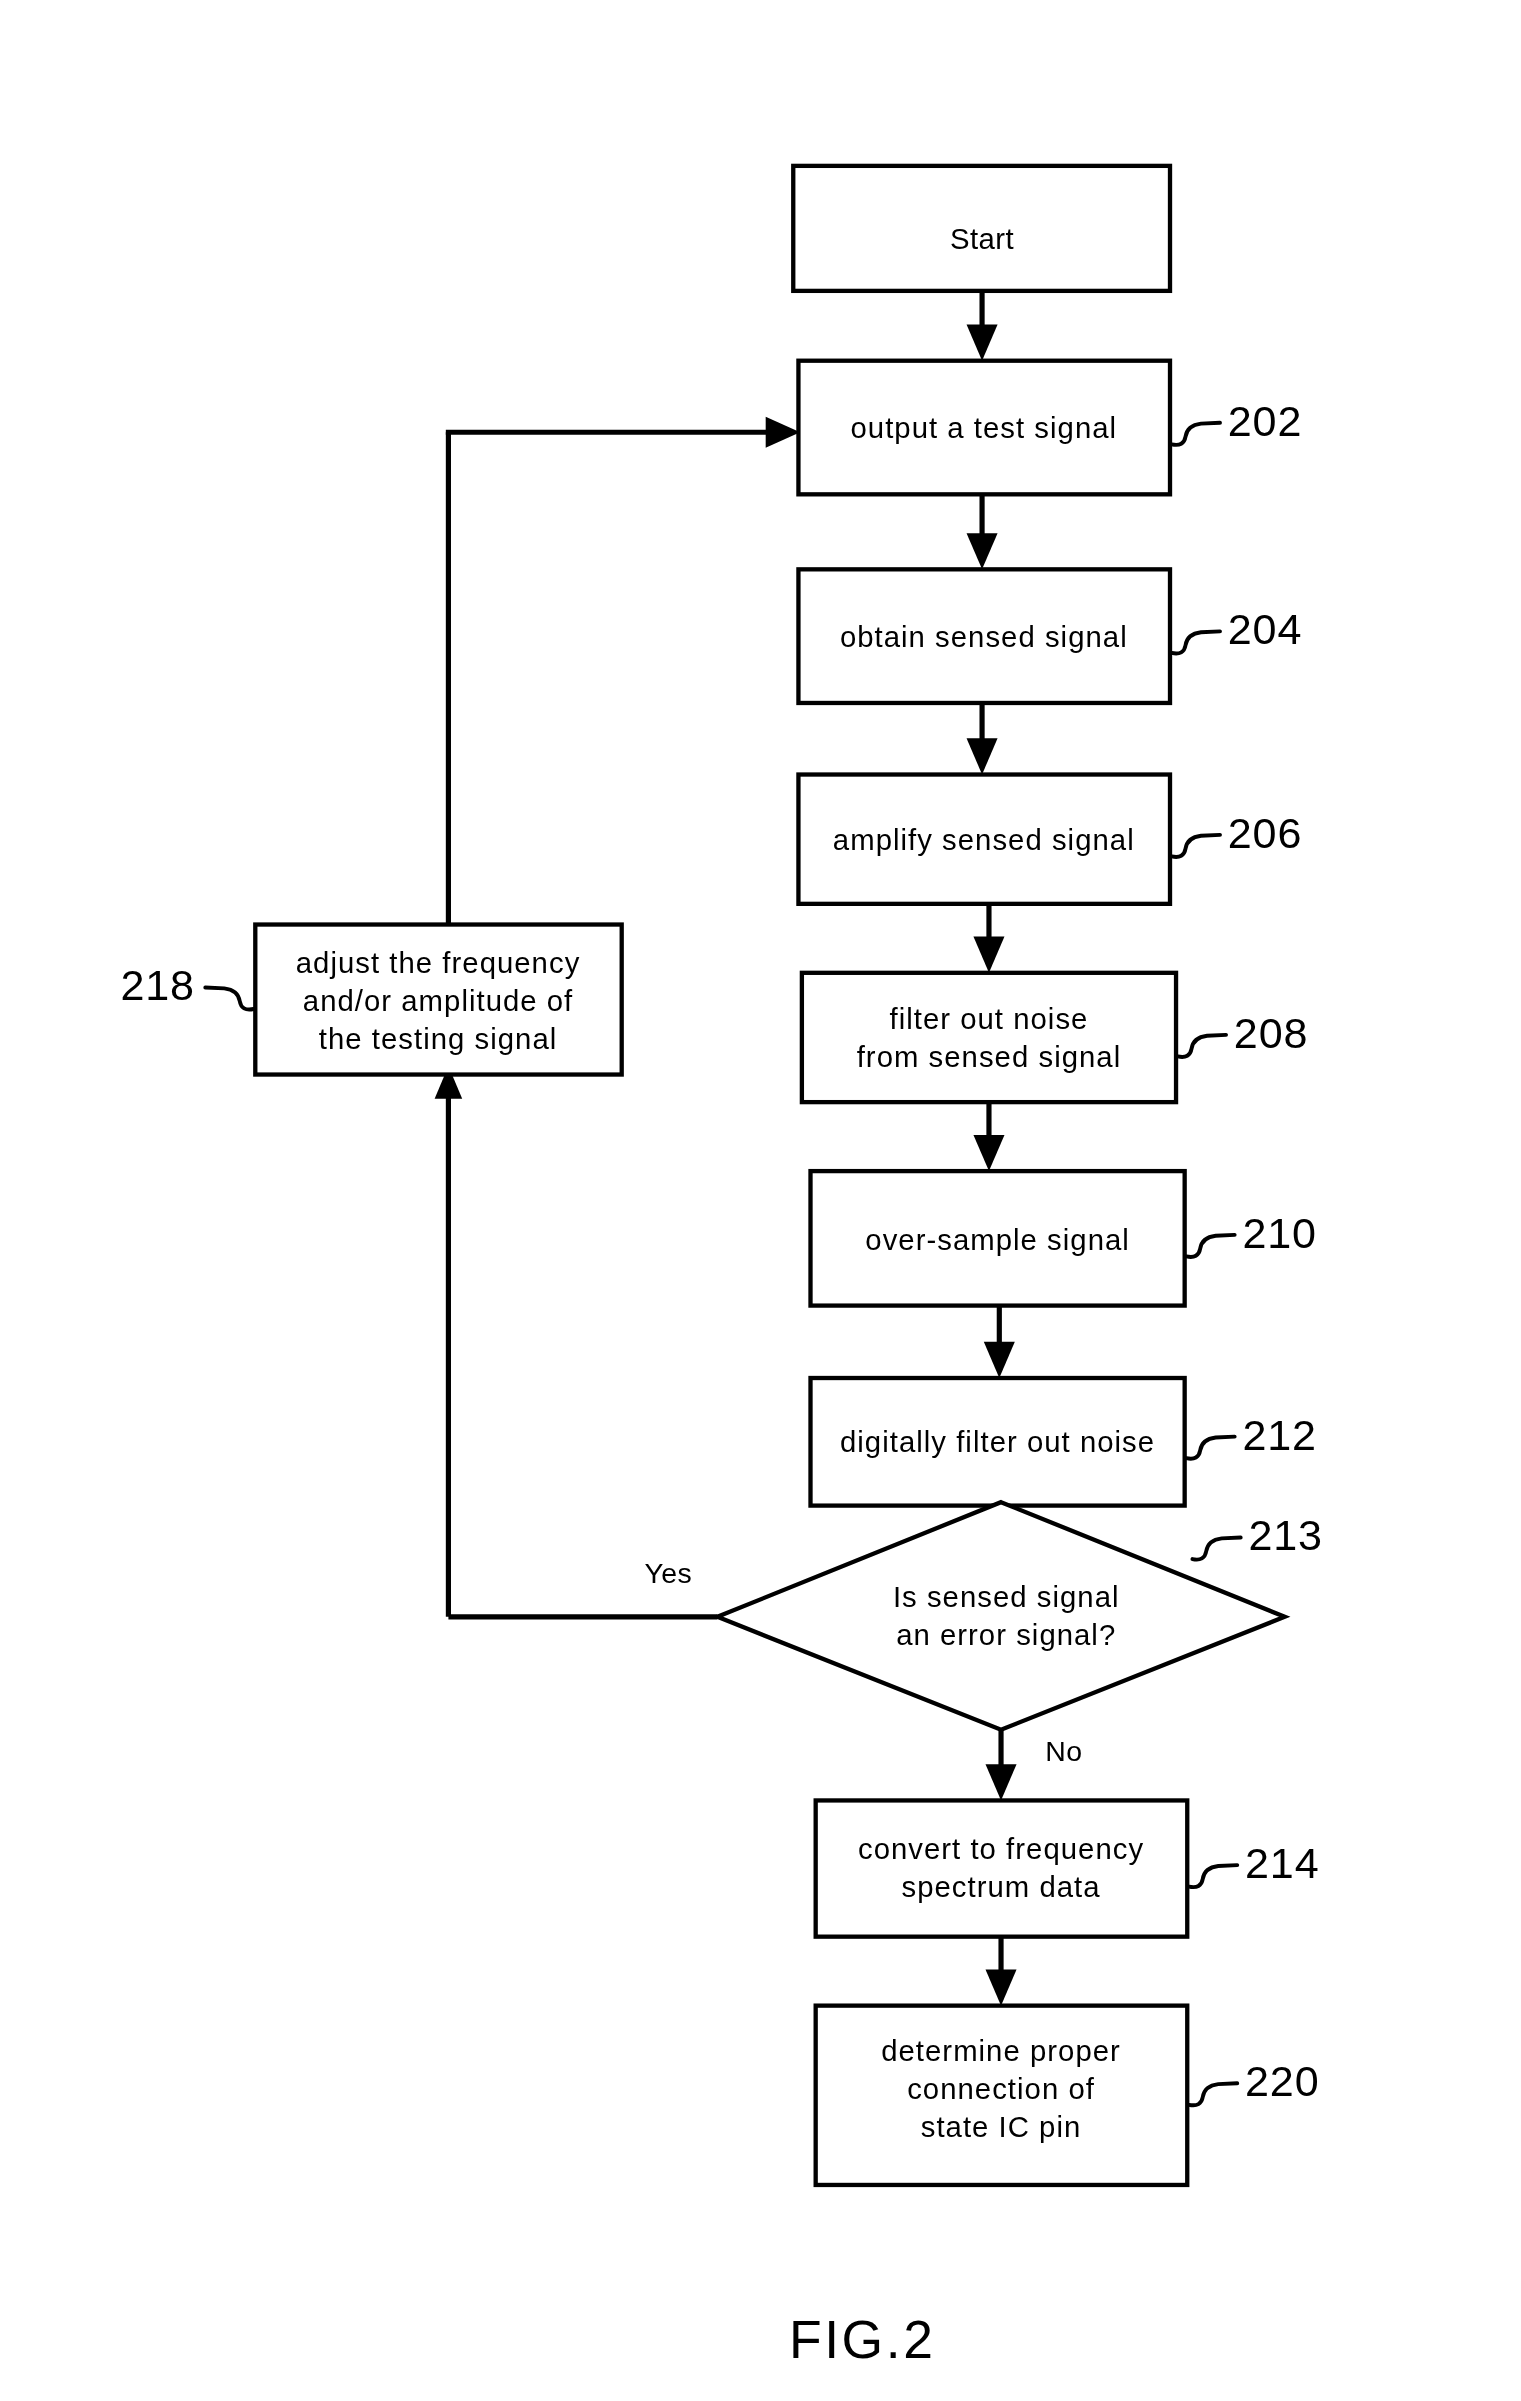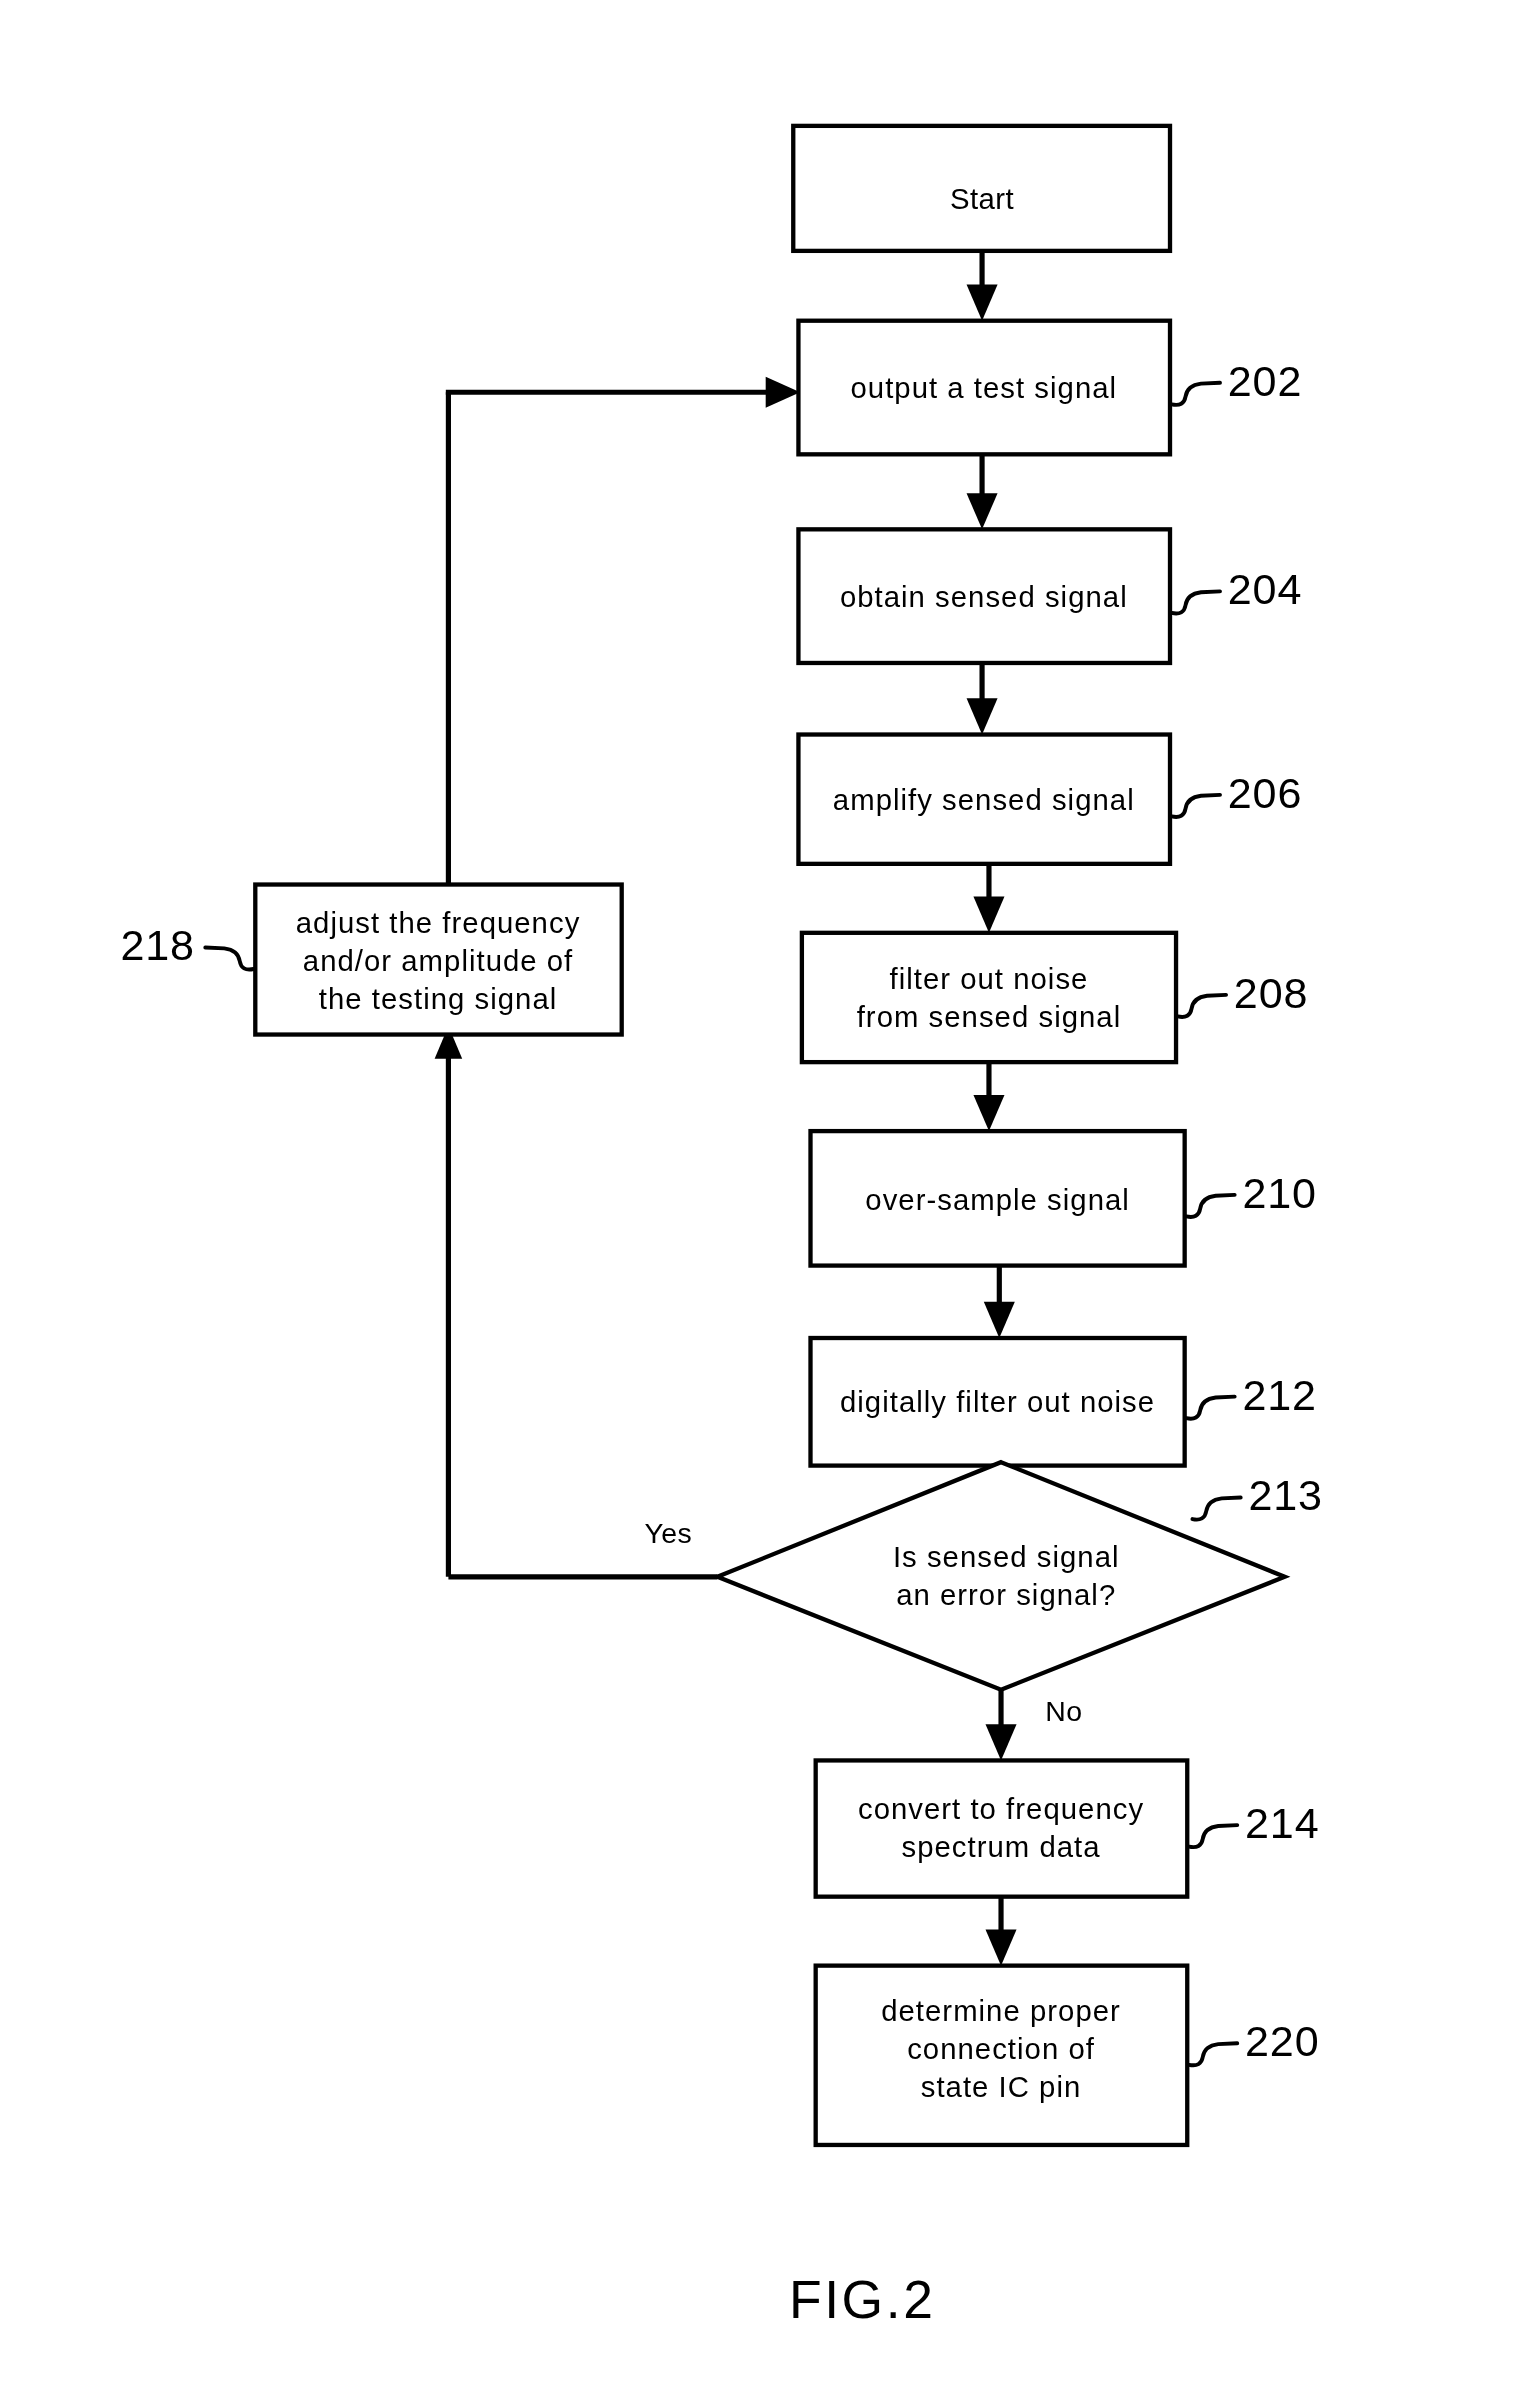--- a/index.html
+++ b/index.html
@@ -11,20 +11,21 @@
     width: 1521px;
     height: 2401px;
     font-family: "Liberation Sans", sans-serif;
     color: #000000;
     overflow: hidden;
   }
   #figure-root {
     position: relative;
     width: 1521px;
     height: 2014px;
+    margin-top: 40px;
   }
   svg.flow {
     display: block;
     width: 1521px;
     height: 2401px;
   }
   .node-box {
     fill: #ffffff;
     stroke: #000000;
     stroke-width: 5;

